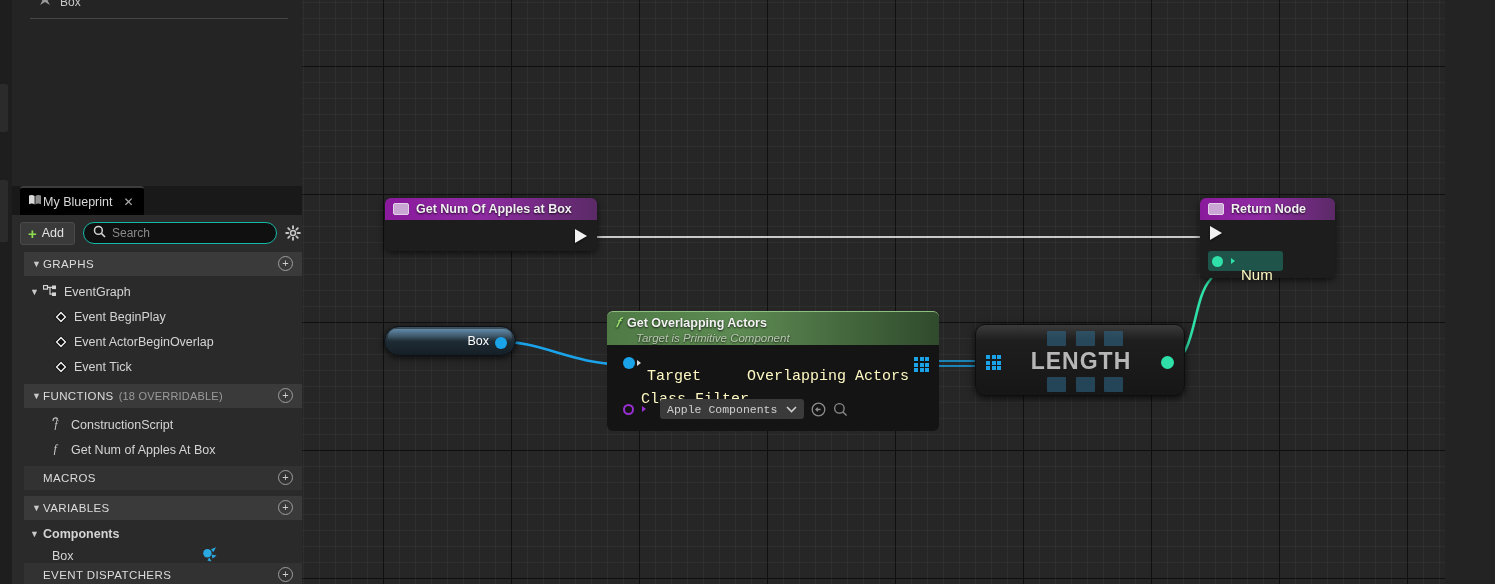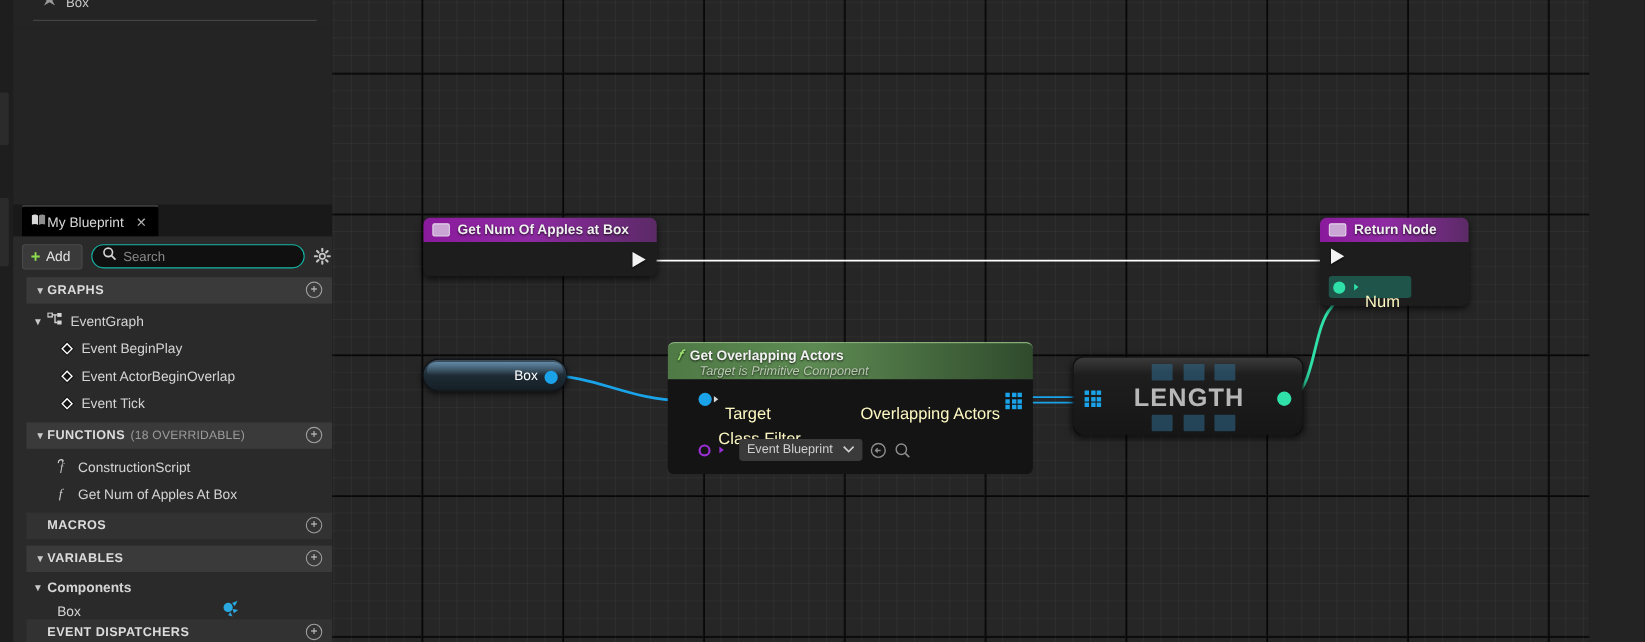--- a/index.html
+++ b/index.html
@@ -62,21 +62,21 @@
   .search-wrap input::placeholder { color:#8a8a8a; }
   .gear-btn { width:18px; height:18px; display:flex; align-items:center; justify-content:center; cursor:pointer; }
 
   
   .section-hdr {
     position:absolute; left:12px; width:278px; height:24px;
     background:#3a3a3a; display:flex; align-items:center; padding-left:8px;
   }
   .section-hdr.flat { background:#323232; }
   .sec-caret { width:11px; color:#c9c9c9; font-size:9px; line-height:1; }
-  .sec-title { color:#dcdcdc; font-size:11.5px; font-weight:bold; letter-spacing:.4px; }
+  .sec-title { color:#dcdcdc; font-size:11.5px; font-weight:normal; letter-spacing:.4px; }
   .sec-sub { color:#9b9b9b; font-size:11px; font-weight:normal; margin-left:5px; letter-spacing:.2px; }
   .sec-plus {
     position:absolute; right:9px; top:4px; width:15px; height:15px; border-radius:50%;
     border:1px solid #9e9e9e; color:#cfcfcf; font-size:11px; line-height:13px; text-align:center; cursor:pointer;
   }
 
   .tree-row { position:absolute; left:12px; width:278px; height:25px; display:flex; align-items:center; }
   .tree-row .lbl { color:#d4d4d4; font-size:12.5px; }
   .tw-caret { width:13px; margin-left:6px; color:#c9c9c9; font-size:9px; }
 
@@ -130,21 +130,21 @@
   .fn-node { position:absolute; left:305px; top:311px; width:332px; }
   .fn-hdr {
     height:34px; border-radius:6px 6px 0 0; padding:3px 0 0 9px;
     background:linear-gradient(to right,#4f7a46 0%,#5d8a52 40%,#2f4a2c 100%);
     border-top:1px solid #8fbf80;
   }
   .fn-title { color:#f2f2f2; font-size:12.5px; font-weight:bold; display:flex; align-items:center; gap:7px; text-shadow:0 1px 2px rgba(0,0,0,.8); }
   .fn-sub { color:#b9c9b2; font-size:11.5px; font-style:italic; margin-left:20px; margin-top:1px; text-shadow:0 1px 2px rgba(0,0,0,.8); }
   .fn-glyph { color:#9ae06f; font-size:13px; font-style:italic; font-family:"Liberation Serif", serif; }
 
-  .fn-body { background:#141414; border-radius:0 0 6px 6px; padding:6px 0 10px 16px; position:relative; }
+  .fn-body { background:#141414; border-radius:0 0 6px 6px; padding:6px 0 10px 4px; position:relative;font-family:Liberation Mono, monospace; }
   .pin-row { position:relative; height:24px; display:flex; align-items:center; }
   .pin-label { color:#fef9c3; font-size:15px;margin-top:27px; }
   .pin-label.right { position:absolute; right:30px; }
 
   .pin-circle { width:11px; height:11px; border-radius:50%; background:#1aa3e8; }
   .pin-circle.hollow { width:11px; height:11px; border-radius:50%; background:transparent; border:2px solid #9b2fd6; }
   .pin-circle.green { background:#2fe0a8; }
   .pin-arrow { width:0; height:0; border-left:4px solid #d7d7d7; border-top:3px solid transparent; border-bottom:3px solid transparent; margin-left:2px; }
 
   .array-pin { display:grid; grid-template-columns:repeat(3,4px); grid-template-rows:repeat(3,4px); gap:1.5px; }
@@ -428,21 +428,21 @@
         </div>
 
         <div style="position:relative; height:22px; padding-left:30px; display:flex; align-items:center">
           <span class="pin-label">Class Filter</span>
         </div>
 
         <div style="position:relative; height:24px; padding-left:12px; display:flex; align-items:center; gap:6px">
           <span class="pin-circle hollow"></span>
           <span class="pin-arrow" style="border-left-color:#9b2fd6"></span>
           <div class="combo" style="margin-left:8px">
-            <span>Event Blueprint</span>
+            <span>Apple Components</span>
             <span>
               <svg width="11" height="7" viewBox="0 0 11 7">
                   <path d="M1 1 L5.5 5.6 L10 1" fill="none" stroke="#cfcfcf" stroke-width="1.5"></path>
                 </svg>
             </span>
           </div>
           <span class="icon-btn">
             <svg width="15" height="15" viewBox="0 0 15 15">
                 <circle cx="7.5" cy="7.5" r="6.3" fill="none" stroke="#8d8d8d" stroke-width="1.3"></circle>
                 <path d="M9.6 7.5 H5.2 M6.9 5.6 L5 7.5 L6.9 9.4" fill="none" stroke="#8d8d8d" stroke-width="1.3"></path>

